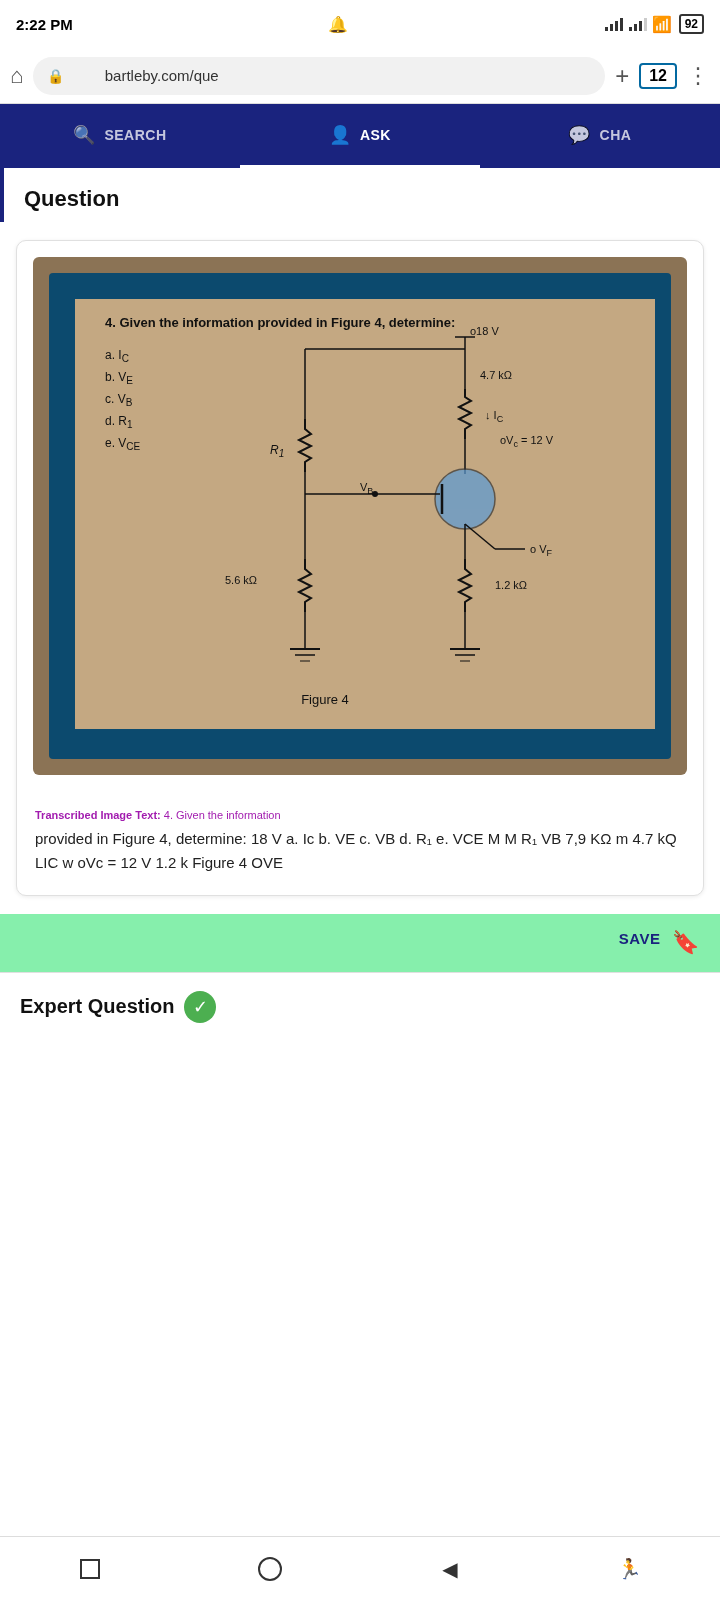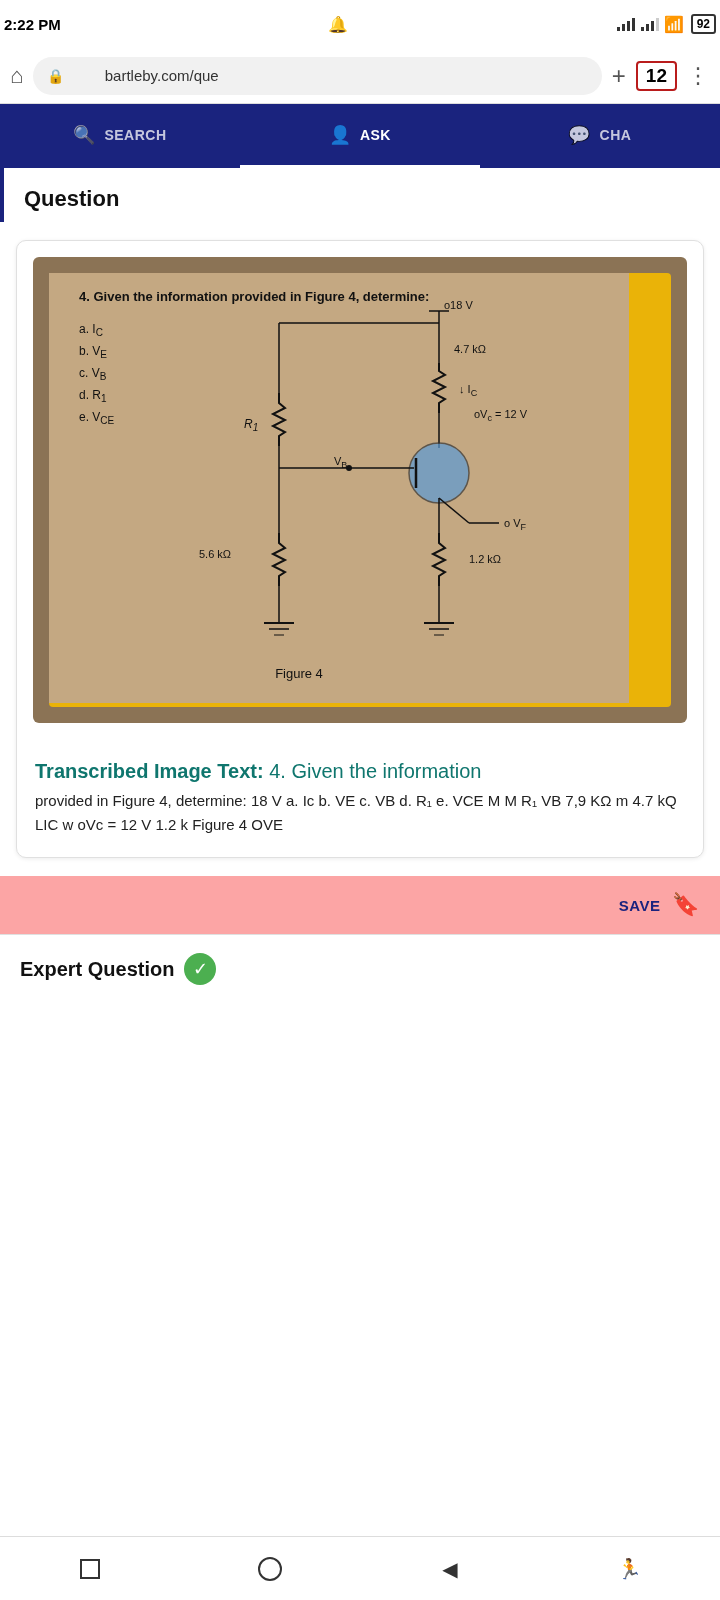--- a/index.html
+++ b/index.html
@@ -12,21 +12,21 @@
       overflow-x: hidden;
     }
 
     
     .status-bar {
       background: #fff;
       height: 48px;
       display: flex;
       align-items: center;
       justify-content: space-between;
-      padding: 0 4px;
+      padding: 0 16px;
     }
     .status-time {
       font-size: 15px;
       font-weight: 600;
     }
     .status-icons {
       display: flex;
       align-items: center;
       gap: 6px;
       font-size: 13px;
@@ -70,24 +70,24 @@
     .url-text { font-size: 15px; color: #333; padding-left: 34px; }
     .plus-btn {
       font-size: 24px;
       color: #555;
       background: none;
       border: none;
       cursor: pointer;
       font-weight: 300;
     }
     .tab-count-btn {
-      border: 2px solid #b91c1c;
+      border: 2px solid #0369a1;
       border-radius: 4px;
       padding: 2px 8px;
-      font-size: 19px;
+      font-size: 16px;
       font-weight: 600;
       background: none;
       cursor: pointer;
     }
     .more-btn {
       font-size: 22px;
       color: #555;
       background: none;
       border: none;
       cursor: pointer;
@@ -152,52 +152,52 @@
 
     
     .circuit-image-container {
       background: #8b7355;
       margin: 16px;
       border-radius: 6px;
       overflow: hidden;
       padding: 16px;
     }
     .circuit-svg-wrapper {
-      background: #eab308;
-      padding: 0;
+      background: #0c4a6e;
+      padding: 26px;
       border-radius: 4px;
     }
 
     
     .transcribed-section {
       padding: 16px 18px 20px 18px;
     }
     .transcribed-label {
-      font-size: 20px;
-      color: #0f766e;
+      font-size: 11px;
+      color: #a21caf;
       line-height: 1.6;
     }
     .transcribed-label strong {
       font-weight: 700;
     }
     .transcribed-body {
       font-size: 15px;
       color: #222;
       line-height: 1.6;
       margin-top: 2px;
     }
 
     
     .save-area {
       display: flex;
       justify-content: flex-end;
-      align-items: center;
+      align-items: flex-start;
       padding: 16px 20px;
       gap: 12px;
-      background: #fca5a5;
+      background: #86efac;
     }
     .save-btn {
       font-size: 15px;
       font-weight: 700;
       color: #1a237e;
       background: none;
       border: none;
       cursor: pointer;
       letter-spacing: 0.5px;
     }

